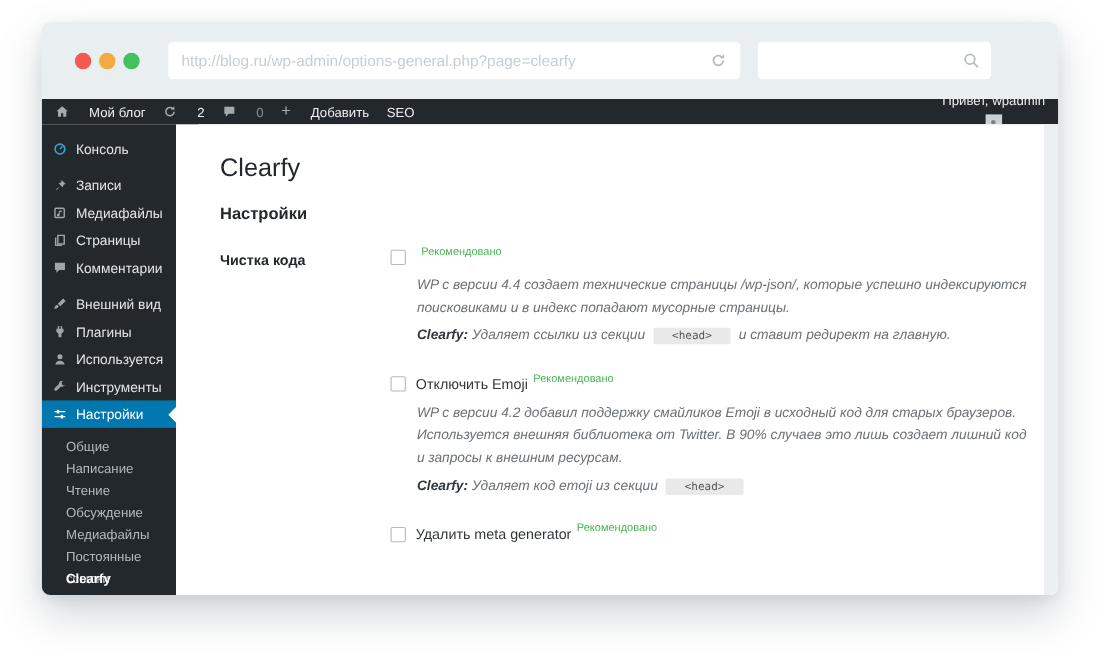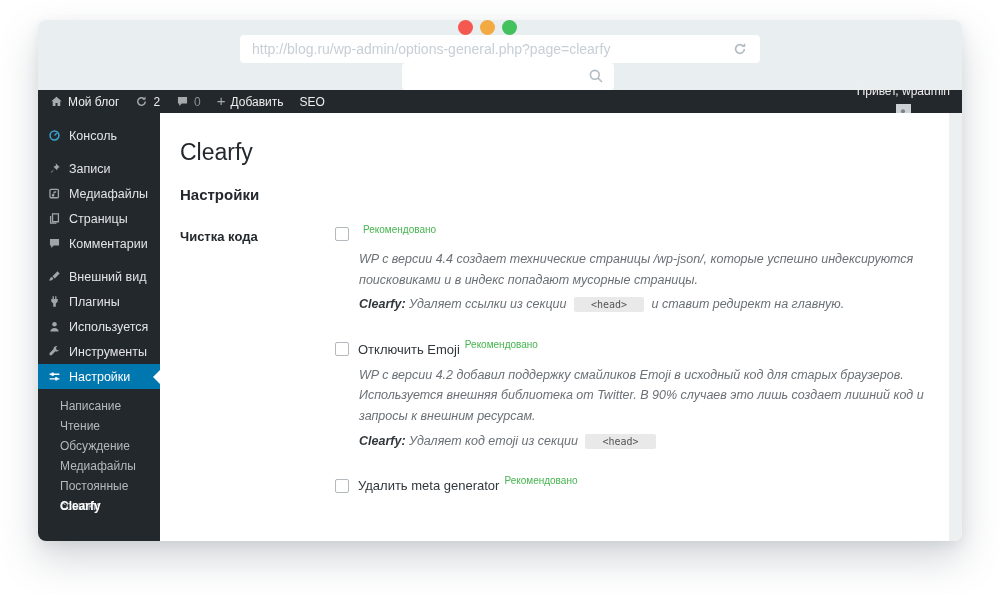--- a/index.html
+++ b/index.html
@@ -3,45 +3,45 @@
 <meta charset="utf-8">
 <style>
   * { box-sizing: border-box; margin: 0; padding: 0; }
   html,body { width:1000px; height:594px; background:#fff; overflow:hidden;
     font-family:"Liberation Sans", sans-serif; }
   .window { position:absolute; left:38px; top:20px; width:924px; height:521px;
     border-radius:8px; overflow:hidden; background:#fff;
     box-shadow:0 18px 38px rgba(110,120,130,.30), 0 4px 12px rgba(110,120,130,.12); }
 
   
-  .chrome { height:70px; background:#e9eef0; display:flex; align-items:center; padding:0 30px;flex-direction:column; }
+  .chrome { height:70px; background:#e9eef0; display:flex; align-items:center; padding:0 30px; }
   .dots { display:flex; gap:7px; margin-right:26px; }
   .dot { width:15px; height:15px; border-radius:50%; }
   .dot.red{ background:#f4584e; } .dot.yellow{ background:#f3aa42; } .dot.green{ background:#42c15c; }
   .url-bar { width:520px; height:34px; background:#fff; border-radius:4px; display:flex;
     align-items:center; padding:0 12px; color:#c7cfd5; font-size:14px; }
   .url-text { flex:1; white-space:nowrap; overflow:hidden; }
   .search-bar { width:212px; height:34px; background:#fff; border-radius:4px; margin-left:16px;
     display:flex; align-items:center; justify-content:flex-end; padding:0 10px; }
   .chrome svg { width:16px; height:16px; color:#b3bcc2; }
 
   
   .admin-bar { height:23px; background:#23282d; color:#eee; display:flex; align-items:center;
     padding:0 12px; font-size:12px; gap:16px; }
-  .ab-item { display:flex; align-items:center; gap:5px; cursor:pointer;justify-content:flex-end; }
+  .ab-item { display:flex; align-items:center; gap:18px; cursor:pointer;justify-content:flex-end; }
   .admin-bar svg { width:13px; height:13px; color:#a7aaad; }
   .ab-count-dim { color:#8c9196; }
   .ab-plus { font-size:15px; color:#a7aaad; line-height:1; position:relative; top:-1px; }
   .ab-right { margin-left:auto; display:flex; align-items:center; gap:6px;flex-direction:column; }
   .avatar { width:15px; height:15px; background:#ccd1d5; display:flex; align-items:flex-end;
     justify-content:center; overflow:hidden; }
   .avatar svg { width:12px; height:12px; color:#7c838a; }
 
   
-  .body-row { display:flex; height:428px; }
+  .body-row { display:flex; height:428px;gap:20px; }
   .sidebar { width:122px; background:#23282d; padding-top:10px; flex:none; }
   .menu-item { height:25px; display:flex; align-items:center; gap:8px; padding:0 0 0 10px;
     color:#e2e4e6; font-size:12.5px; cursor:pointer; position:relative; }
   .menu-item svg { width:13px; height:13px; color:#a0a5aa; flex:none; }
   .menu-item.dash svg { color:#3aa0c9; }
   .menu-gap { height:8px; }
   .menu-item.active { background:#0177b0; color:#fff; }
   .menu-item.active svg { color:#fff; }
   .menu-item.active::after { content:""; position:absolute; right:0; top:50%;
     margin-top:-7px; border:7px solid transparent; border-right-color:#fff; border-left:none; }
@@ -207,20 +207,21 @@
       </div>
       <div class="menu-item active">
         <svg viewBox="0 0 20 20">
             <path stroke="currentColor" stroke-width="2" fill="none" d="M2.5 6.5h15M2.5 13.5h15"></path>
             <rect x="5.5" y="4" width="3.4" height="5" fill="currentColor"></rect>
             <rect x="11" y="11" width="3.4" height="5" fill="currentColor"></rect>
           </svg>
         <span>Настройки</span>
       </div>
       <div class="submenu">
+        <div class="submenu-item">Общие</div>
         <div class="submenu-item">Написание</div>
         <div class="submenu-item">Чтение</div>
         <div class="submenu-item">Обсуждение</div>
         <div class="submenu-item">Медиафайлы</div>
         <div class="submenu-item">Постоянные ссылки</div>
         <div class="submenu-item current">Clearfy</div>
       </div>
     </aside>
 
     <main class="main">

